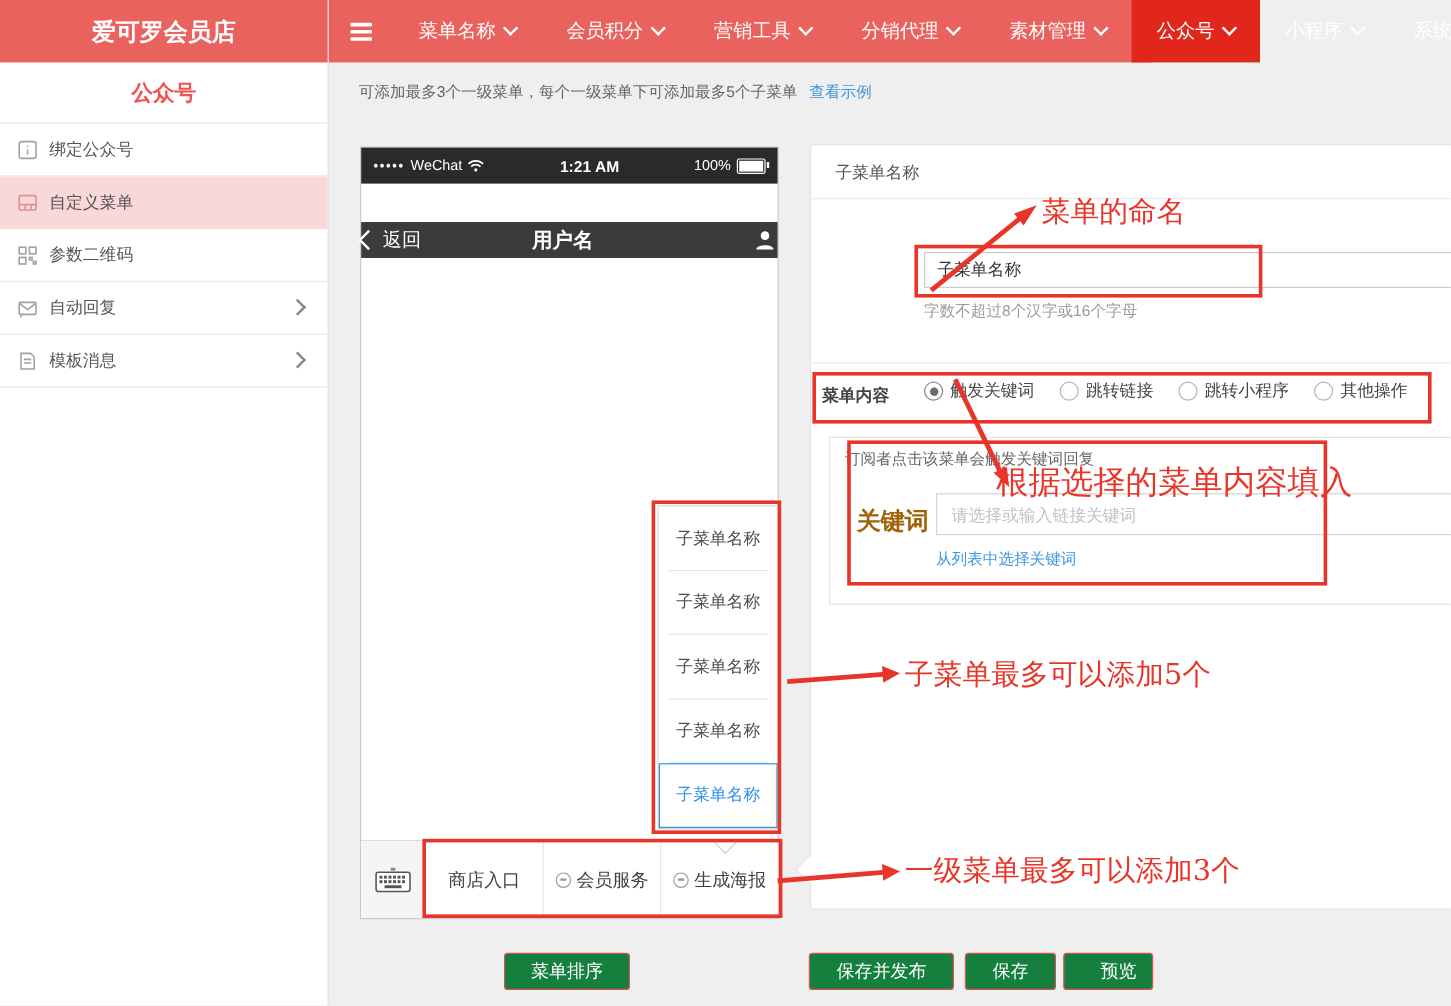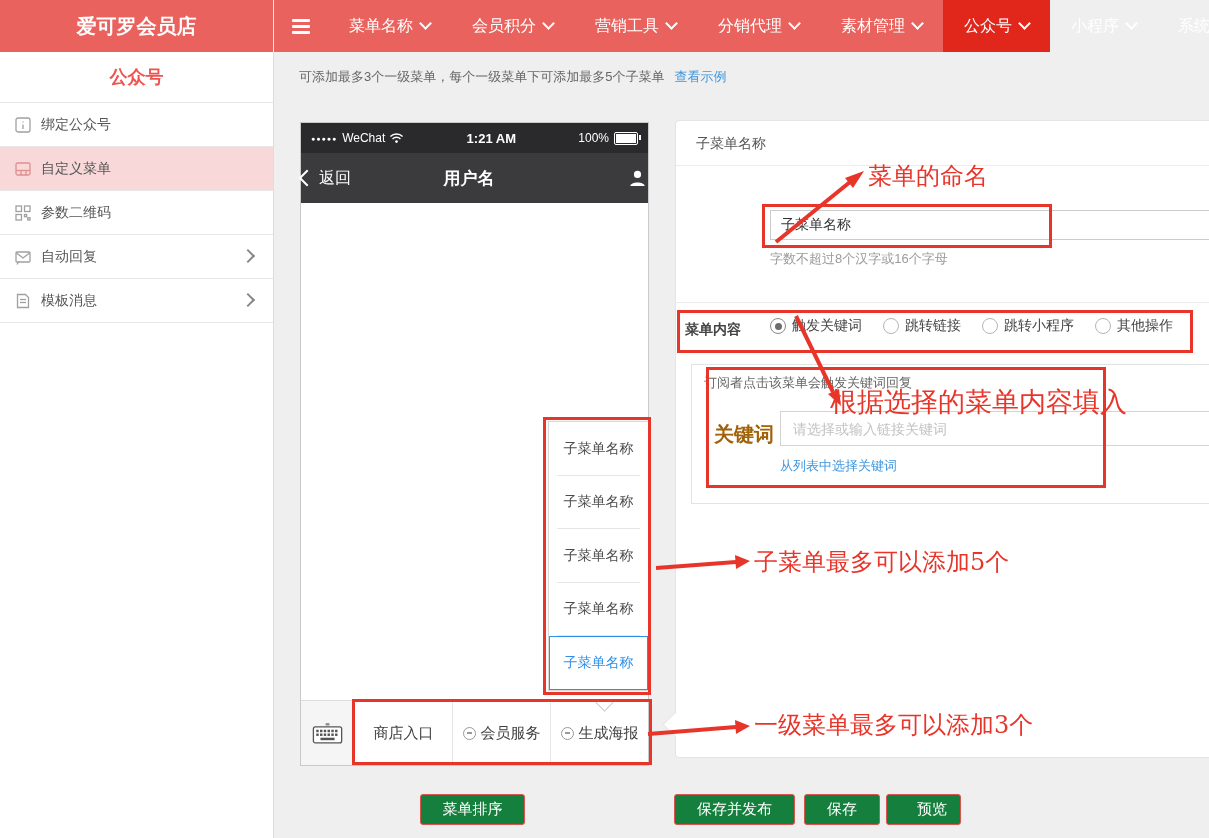--- a/index.html
+++ b/index.html
@@ -35,21 +35,21 @@
 
   
   .phone{position:absolute;left:300px;top:122px;width:349px;height:644px;background:#fff;
          border:1px solid #c9c9c9;box-sizing:border-box;z-index:5;}
   .p-status{height:30px;background:#2a2a2c;display:flex;align-items:center;color:#fff;font-size:12px;padding:0 10px;}
   .p-status .dots{font-size:7px;letter-spacing:1px;margin-right:5px;}
   .p-status .mid{flex:1;text-align:center;font-weight:bold;font-size:13px;}
   .batt{position:relative;width:22px;height:11px;border:1px solid #fff;border-radius:2px;margin-left:5px;display:inline-block;}
   .batt i{position:absolute;left:1px;top:1px;right:1px;bottom:1px;background:#fff;}
   .batt::after{content:'';position:absolute;right:-4px;top:2px;width:2px;height:5px;background:#fff;}
-  .p-nav{height:50px;background:#3b3b3d;display:flex;align-items:center;color:#fff;padding:0 0;}
+  .p-nav{height:30px;background:#3b3b3d;display:flex;align-items:center;color:#fff;padding:0 0;margin-top:32px;}
   .back-chevron{width:10px;height:10px;border-left:2.5px solid #fff;border-bottom:2.5px solid #fff;
                 transform:rotate(45deg);margin-right:6px;}
   .p-nav .back-label{font-size:16px;}
   .p-nav .title{flex:1;text-align:center;font-size:17px;font-weight:bold;margin-left:-40px;}
   .p-bottom{position:absolute;left:0;right:0;bottom:0;height:64px;display:flex;border-top:1px solid #dcdcdc;background:#fff;}
   .kb-cell{width:53px;min-width:53px;background:#f5f5f5;border-right:1px solid #e3e3e3;
            display:flex;align-items:center;justify-content:center;cursor:pointer;}
   .pm-cell{flex:1;display:flex;align-items:center;justify-content:center;font-size:15px;color:#404040;
            border-right:1px solid #e7e7e7;cursor:pointer;gap:5px;}
   .pm-cell:last-child{border-right:none;}

